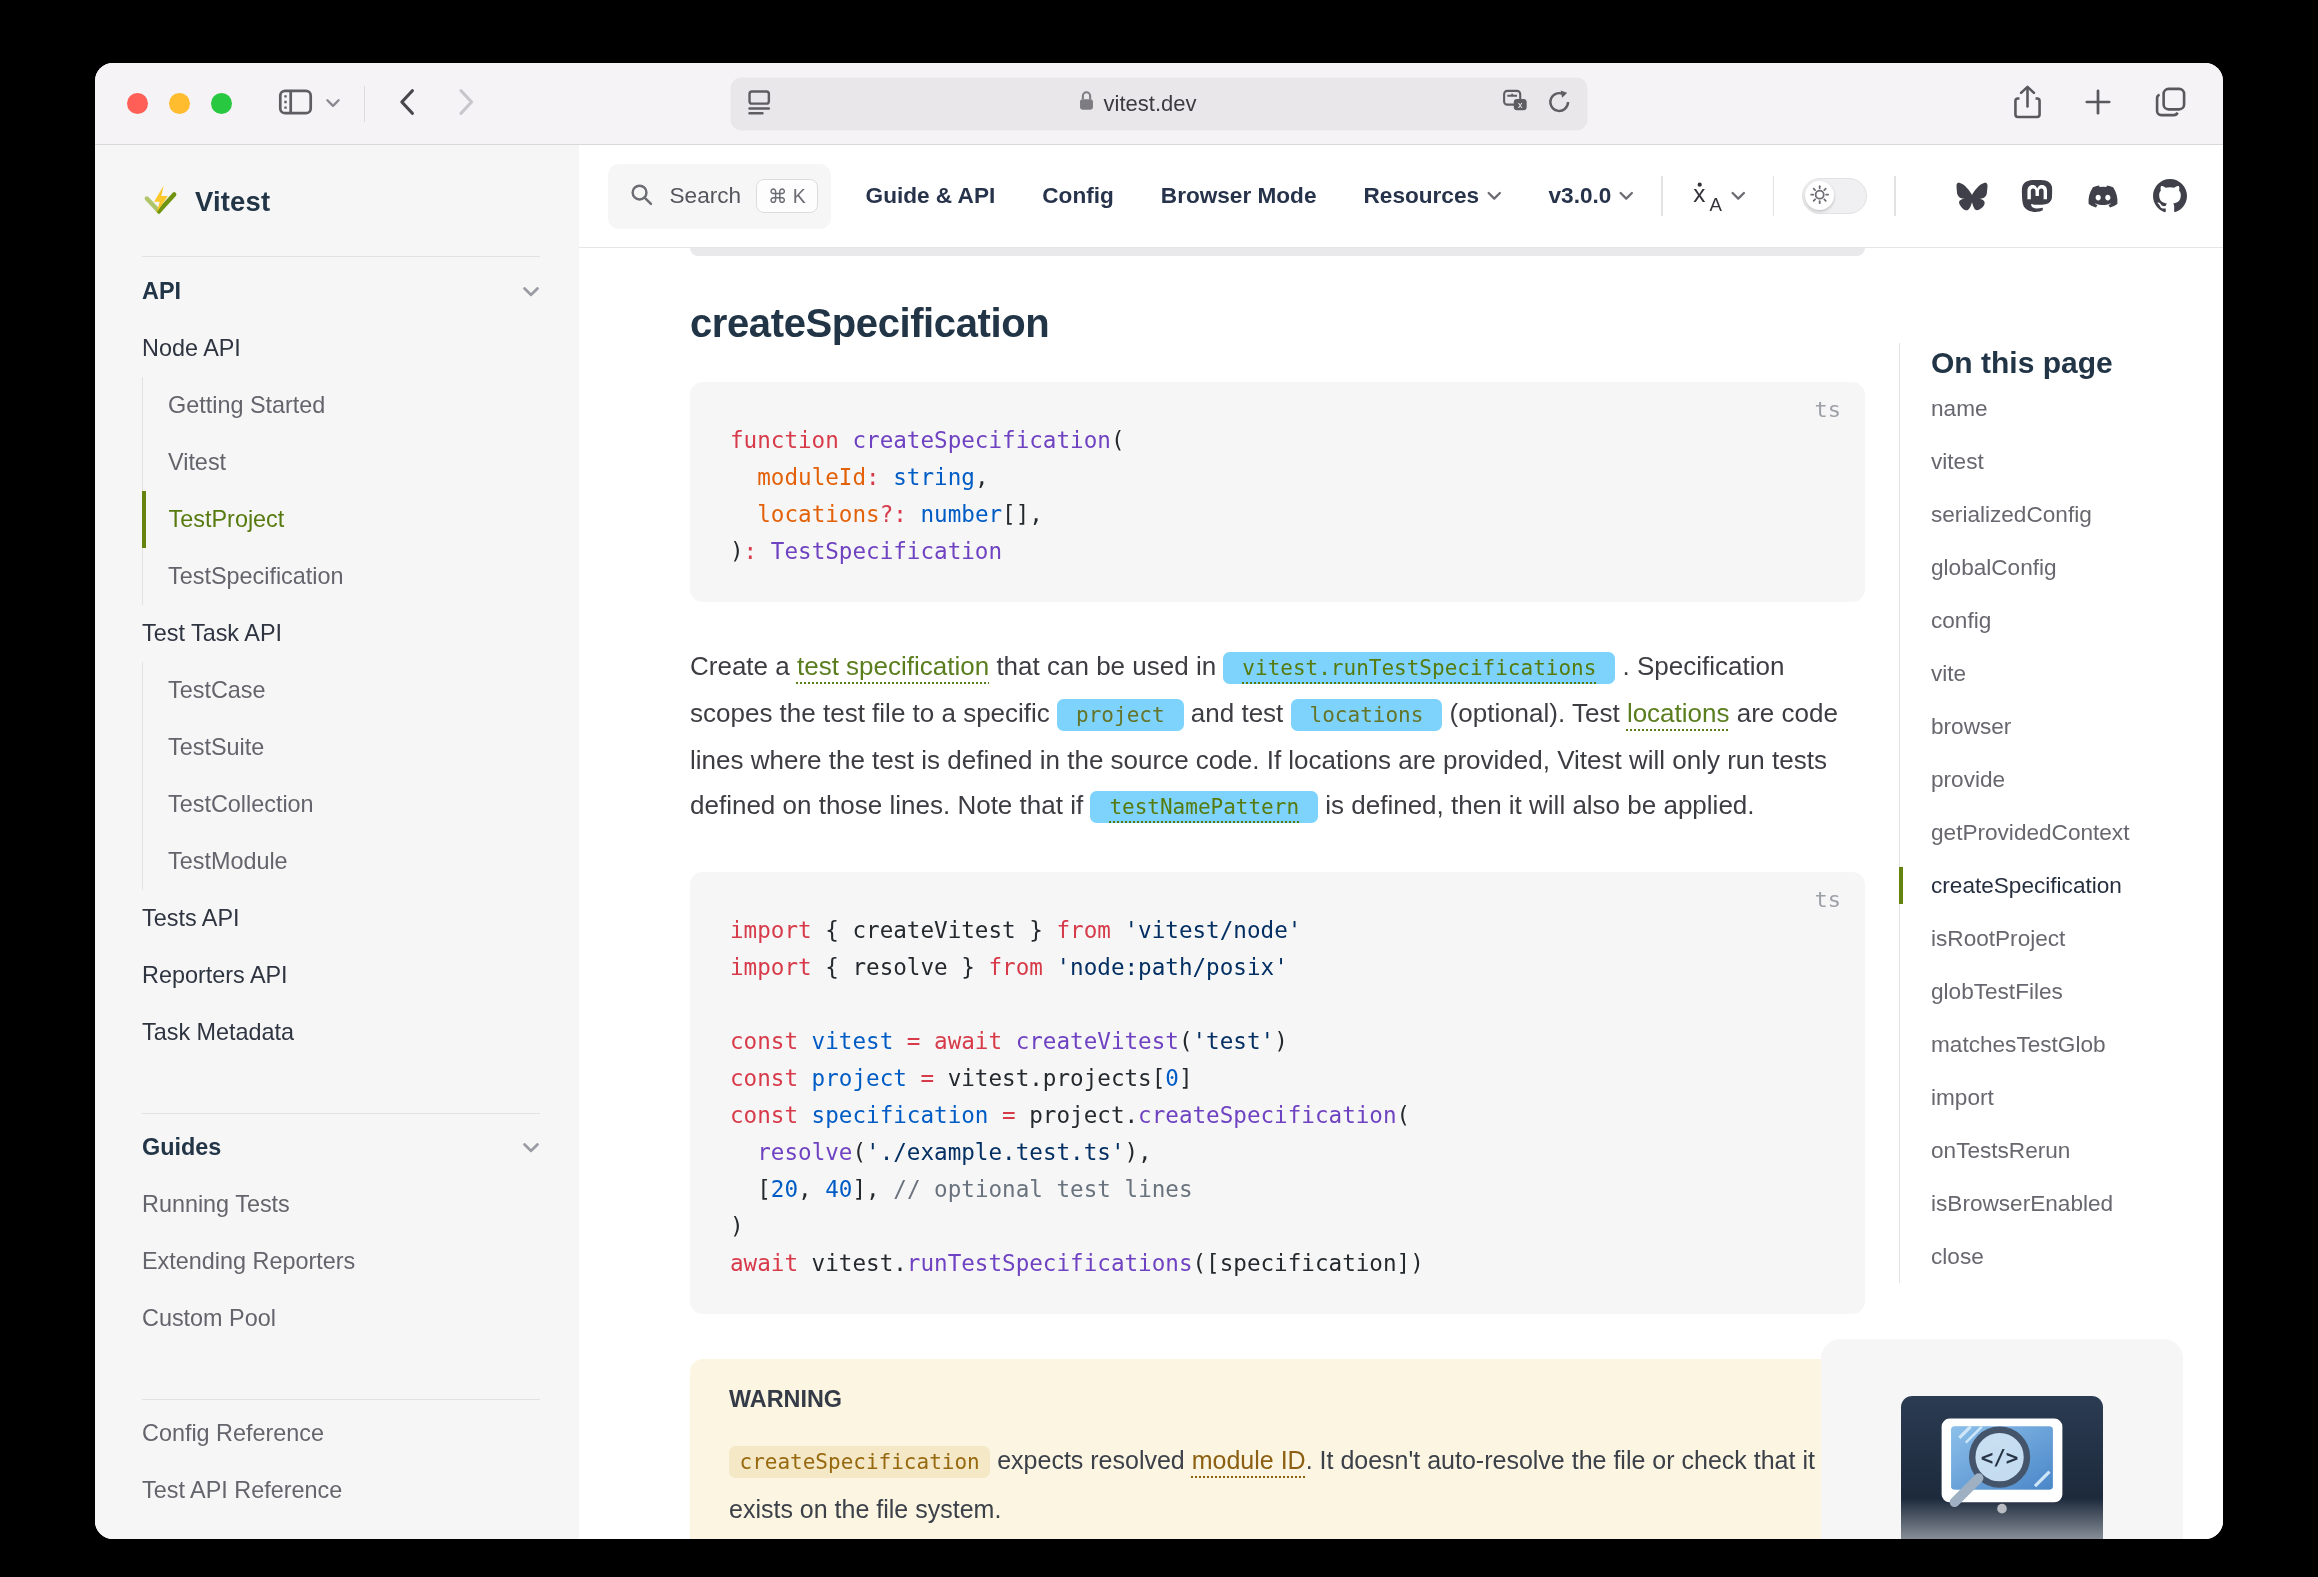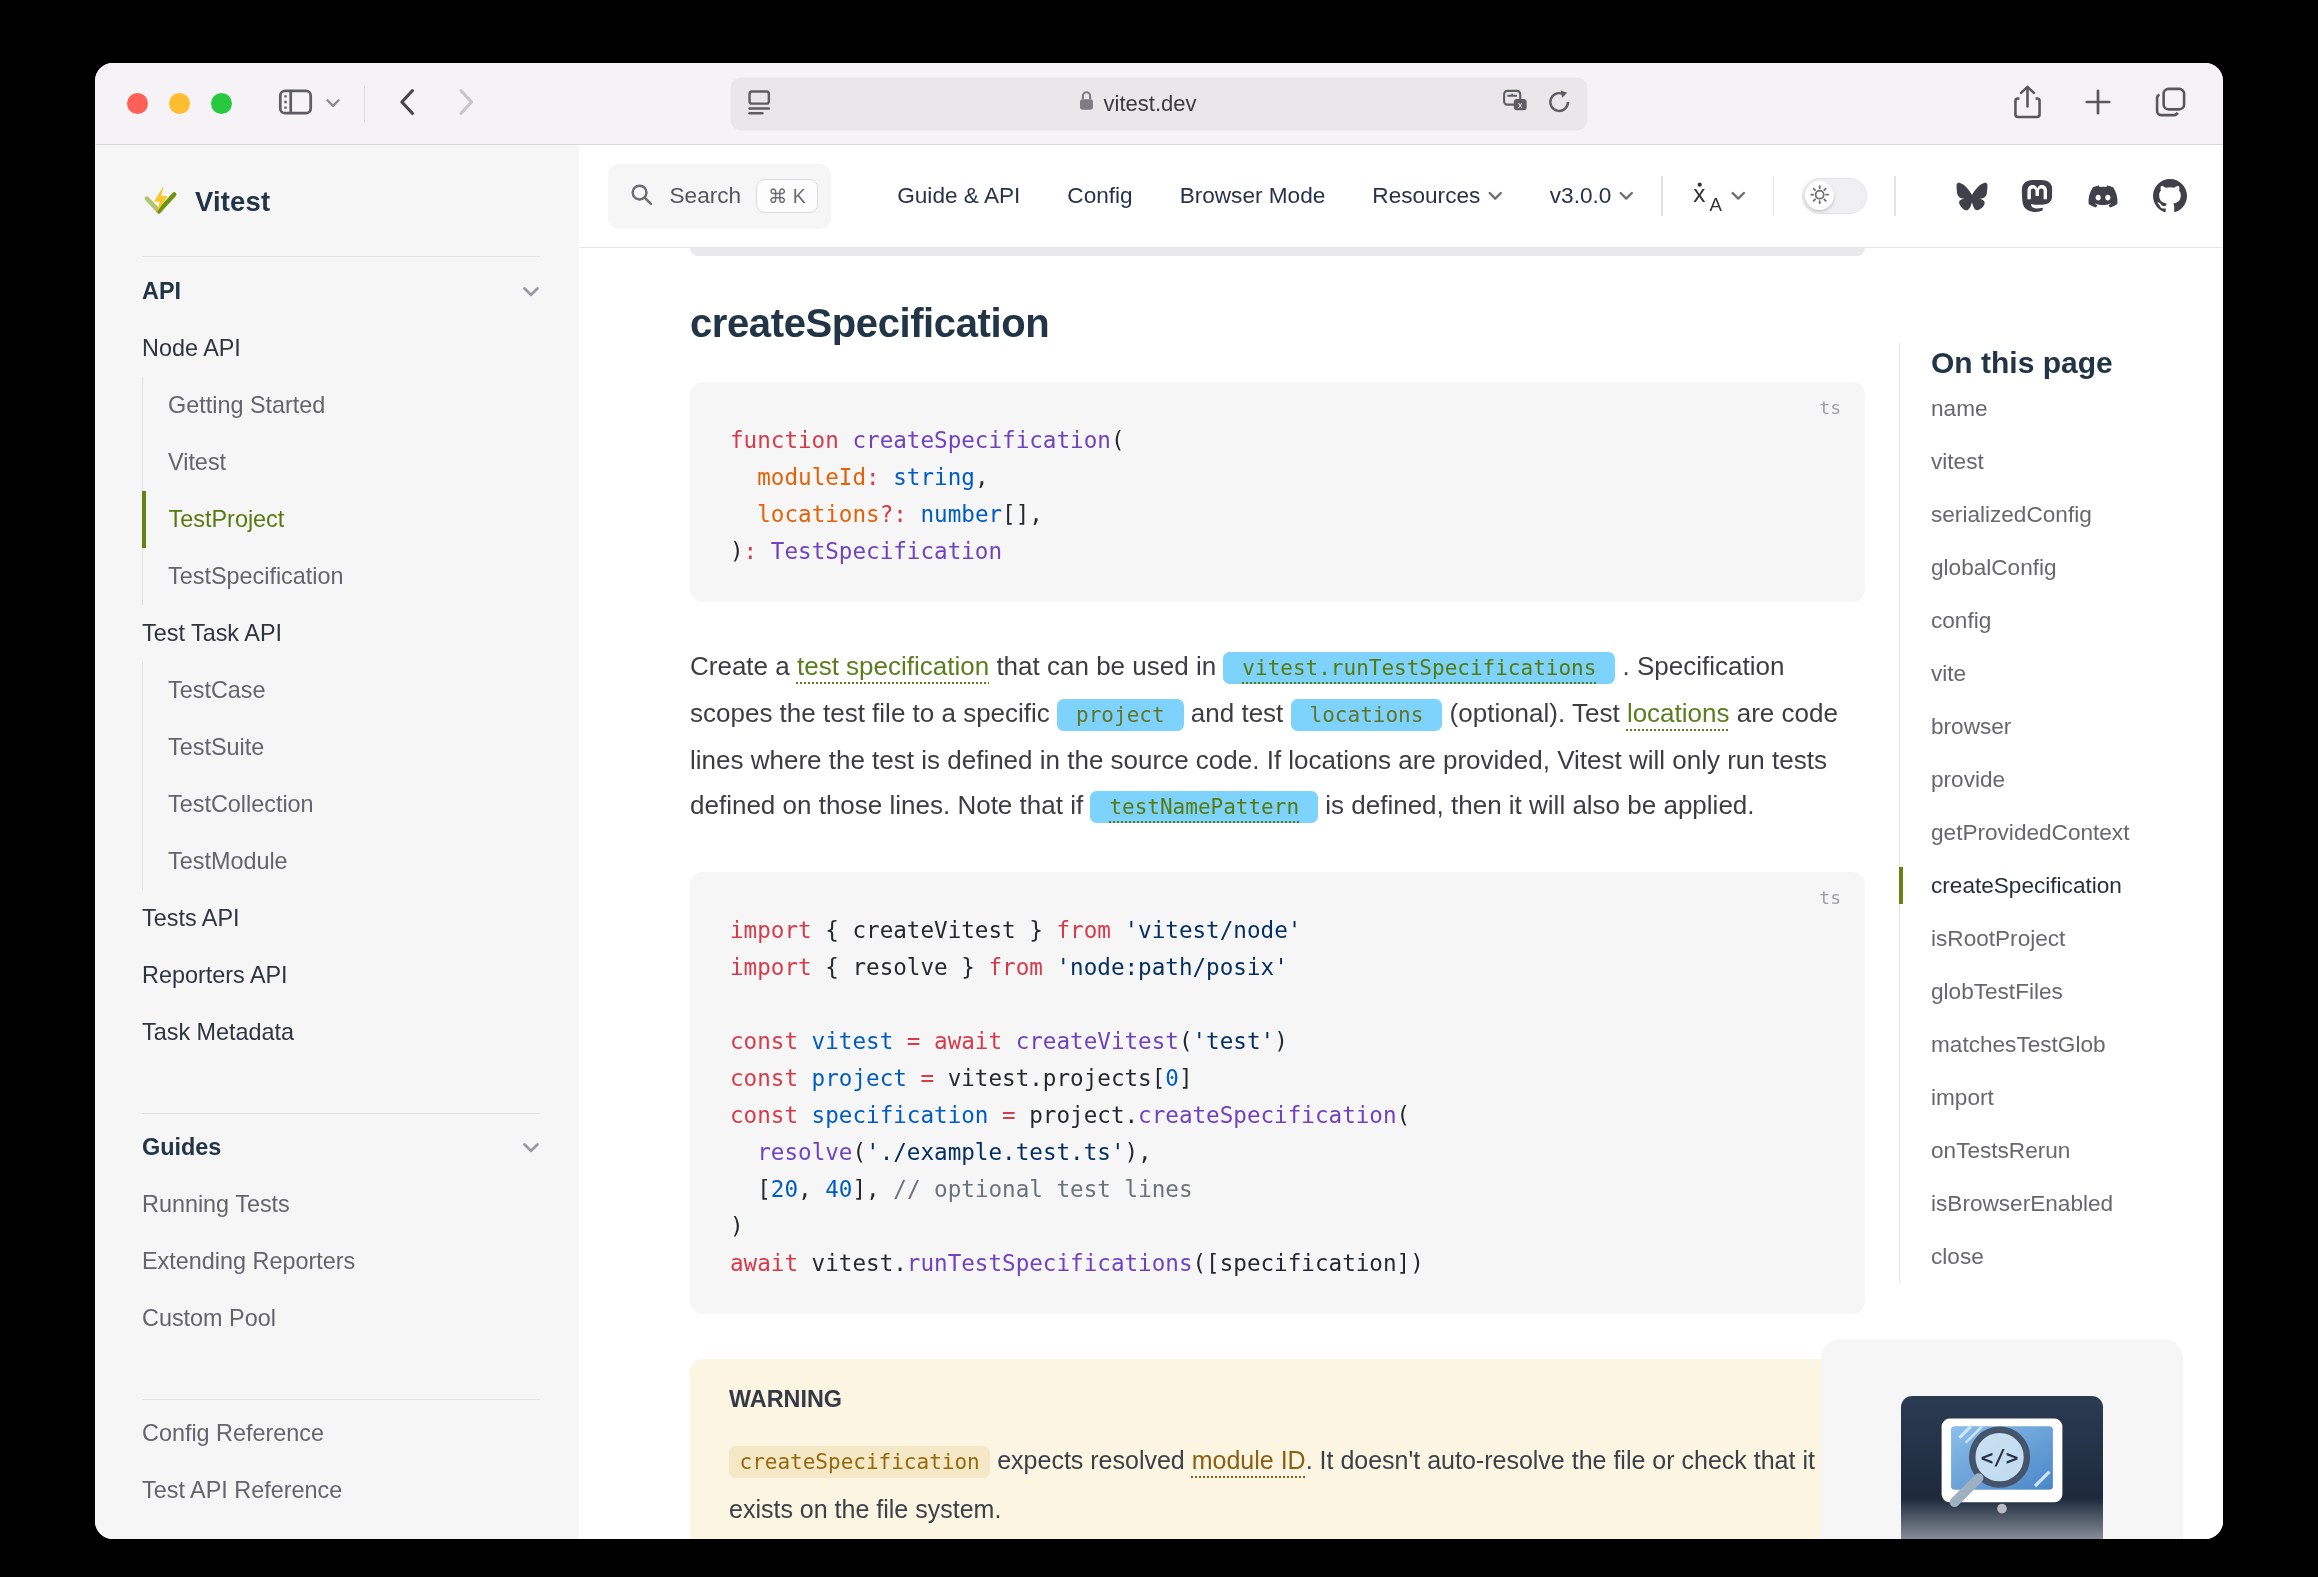--- a/index.html
+++ b/index.html
@@ -37,36 +37,36 @@
   .sb-gap{height:27.4px;}
   .chev{stroke:#9b9ba3;stroke-width:3.5;fill:none;stroke-linecap:round;stroke-linejoin:round;}
 
   
   .mainarea{flex:1;display:flex;flex-direction:column;min-width:0;background:#fff;}
   .nav{flex:0 0 103px;display:flex;align-items:center;padding:0 36px 0 29px;border-bottom:1.6px solid #e6e6e8;background:#fff;}
   .searchbtn{display:flex;align-items:center;gap:14.5px;background:#f6f6f7;border-radius:11.3px;height:65px;padding:0 13px 0 21px;cursor:pointer;}
   .search-label{font-size:22.6px;color:#55555e;}
   .kbd{border:1.6px solid #dcdce0;background:#fdfdfe;border-radius:8px;padding:4.8px 11.3px;font-size:19.4px;color:#6b6b74;}
   .navlinks{margin-left:auto;display:flex;align-items:center;gap:47px;}
-  .navlink{display:flex;align-items:center;gap:8px;font-size:22.6px;font-weight:400;color:#27334b;cursor:pointer;white-space:nowrap;}
+  .navlink{display:flex;align-items:center;gap:8px;font-size:22.6px;font-weight:700;color:#27334b;cursor:pointer;white-space:nowrap;}
   .nav-sep{width:1.6px;height:40px;background:#e2e2e3;margin:0 27.4px;}
   .toggle{width:65px;height:36px;border-radius:18px;background:#f0f0f2;border:1.6px solid #e2e2e5;position:relative;cursor:pointer;}
   .knob{position:absolute;left:2.4px;top:1.6px;width:29px;height:29px;border-radius:50%;background:#fff;box-shadow:0 1.6px 3.2px rgba(0,0,0,.2);display:flex;align-items:center;justify-content:center;}
   .socials{display:flex;align-items:center;gap:32px;margin-left:32px;}
   .socials svg{fill:#40404a;cursor:pointer;}
 
   
   .scrollzone{flex:1;display:flex;position:relative;overflow:hidden;}
   .doc{margin-left:111px;width:1175px;flex:0 0 auto;}
   .sliver{height:8px;background:#e9e9eb;border-radius:0 0 9.7px 9.7px;}
   h1.pagetitle{font-size:40px;font-weight:600;color:#213547;margin:45px 0 0;letter-spacing:-0.4px;}
 
   .codeblock{margin-top:36px;background:#f6f6f7;border-radius:13px;padding:16px 0 32px;position:relative;}
   .codeblock.second{margin-top:42px;}
-  .lang{position:absolute;top:14.5px;right:24px;font-family:"DejaVu Sans Mono",monospace;font-size:18px;color:#9ea0a8;}
+  .lang{position:absolute;top:14.5px;right:24px;font-family:"DejaVu Sans Mono",monospace;font-size:22px;color:#9ea0a8;}
   .code{margin-top:24px;padding:0 40px;font-family:"DejaVu Sans Mono","Liberation Mono",monospace;font-size:22.6px;line-height:37px;white-space:pre;color:#24292e;}
   .t-k{color:#d73a49}.t-fn{color:#6f42c1}.t-o{color:#e36209}
   .t-ty,.t-v,.t-n{color:#005cc5}.t-s{color:#032f62}.t-c{color:#6a737d}.t-p{color:#24292e}
 
   .para{margin-top:42px;font-size:26px;line-height:45px;color:#3c3c43;}
   .ichip{font-family:"DejaVu Sans Mono",monospace;font-size:21px;background:#7dd3fc;border-radius:6.5px;padding:4px 19px;color:#647428;white-space:nowrap;}
   .ilink{color:#5a7d1e;text-decoration:underline dotted;text-underline-offset:6.5px;text-decoration-thickness:1.6px;cursor:pointer;}
   .ichip.ilink{color:#567a0d;}
 
   .warning{margin-top:45px;background:#fbf5e2;border-radius:13px;padding:27.4px 39px 48px;}

